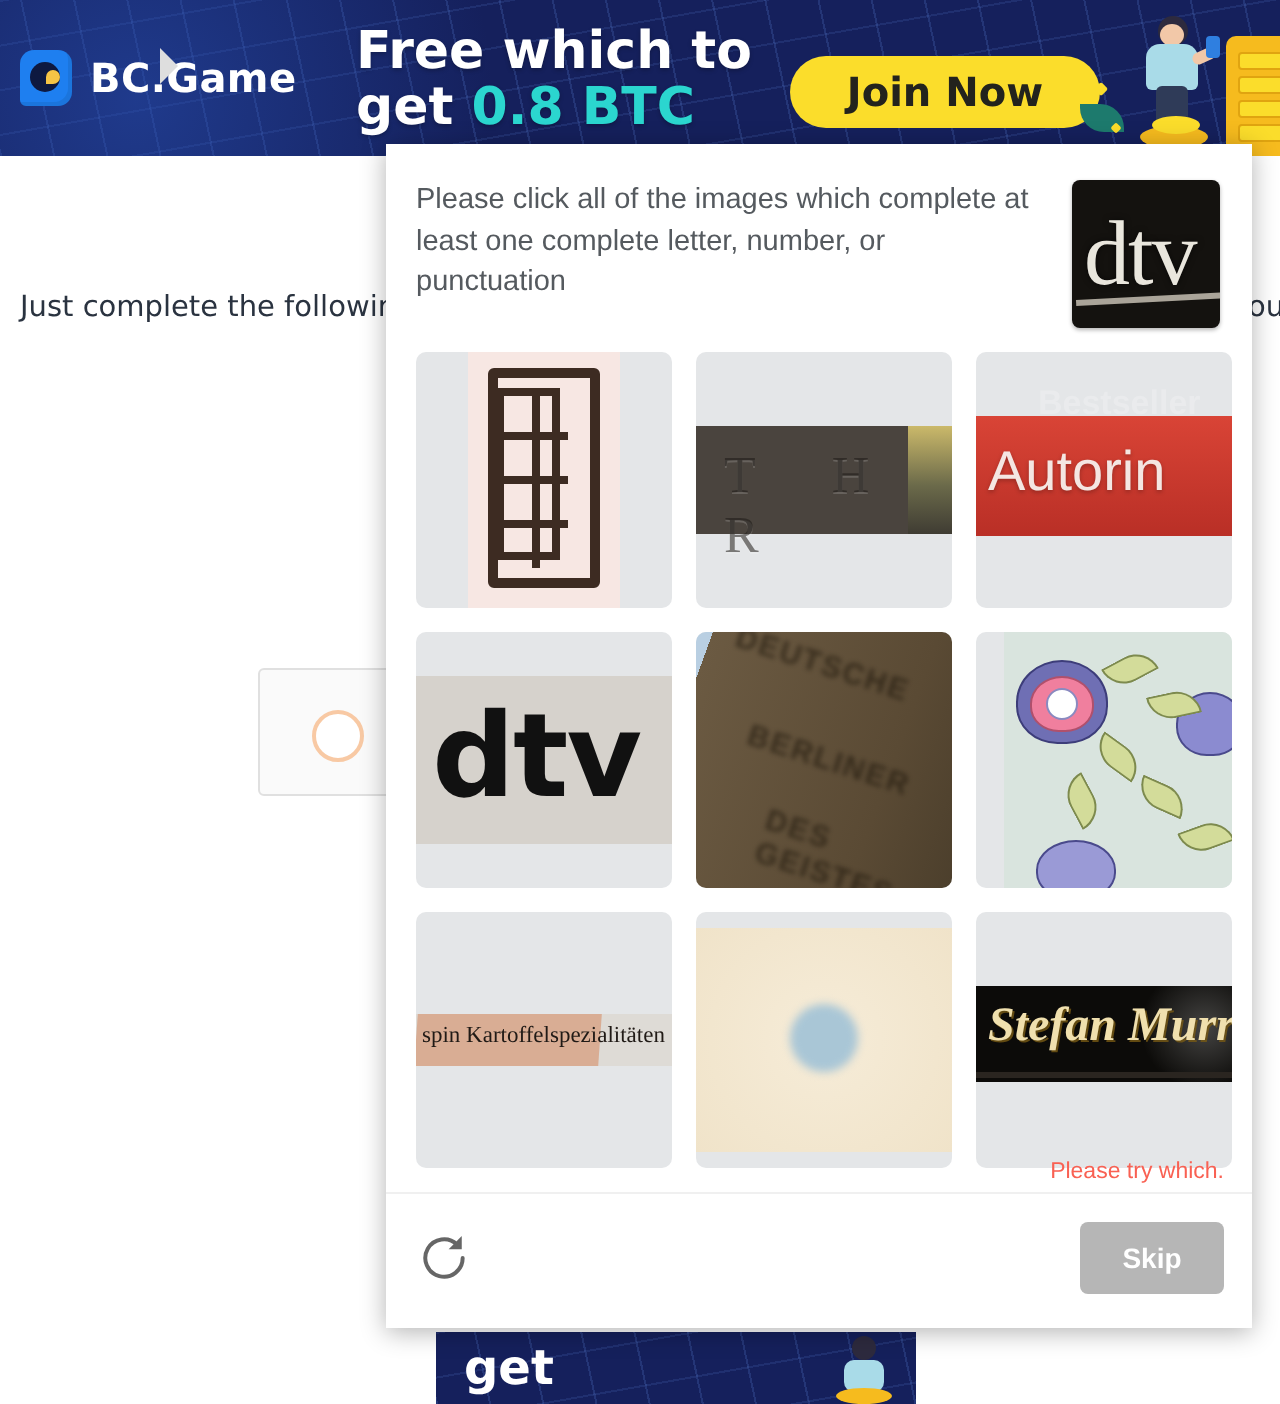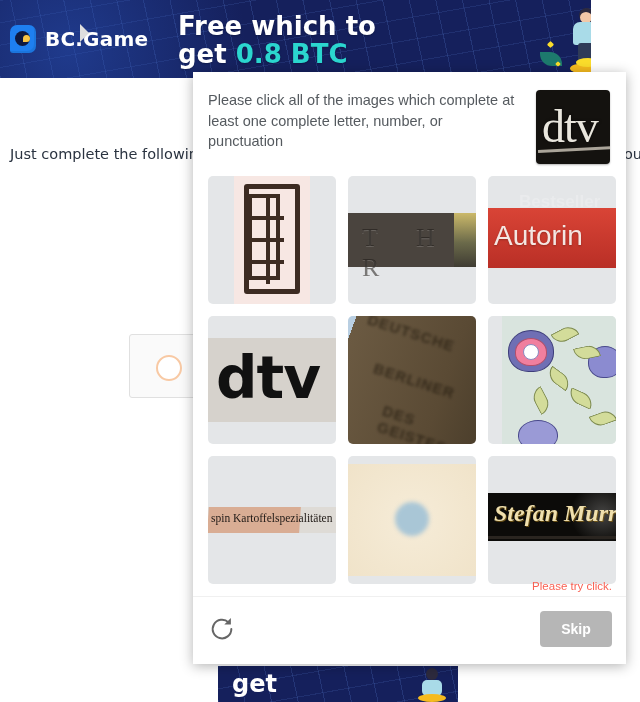--- a/index.html
+++ b/index.html
@@ -6,21 +6,21 @@
   html, body {
     width: 640px; height: 702px;
     overflow: hidden;
     background: #ffffff;
     font-family: "Liberation Sans", sans-serif;
   }
   #root { position: relative; width: 640px; height: 702px; background:#fff; }
 
   
   .ad-banner {
-    position: absolute; left: 0; top: 0; width: 591px; height: 78px;
+    position: absolute; left: 0; top: 0; width: 640px; height: 78px;
     background: #15205c;
     overflow: hidden;
     text-decoration: underline;
   }
   .ad-banner .grid-lines {
     position: absolute; inset: 0;
     background-image:
       repeating-linear-gradient(78deg, rgba(90,130,215,.22) 0 1px, transparent 1px 26px),
       repeating-linear-gradient(170deg, rgba(90,130,215,.16) 0 1px, transparent 1px 22px);
   }
@@ -332,20 +332,21 @@
     <div class="bc-logo-wrap">
       <div class="bc-mark"></div>
       <div class="bc-name">BC.Game</div>
     </div>
 
     <div class="ad-head">
       <div>Free which to</div>
       <div><span>get </span><span class="btc">0.8 BTC</span></div>
     </div>
 
+    <div class="join-btn">Join Now</div>
 
     <div class="ad-leaf"></div>
     <div class="ad-spark" style="left:548px; top:42px;"></div>
     <div class="ad-spark" style="left:556px; top:62px; width:4px; height:4px;"></div>
 
     <div class="ad-person">
       <div class="head"></div>
         <div class="face"></div>
         <div class="body"></div>
       <div class="arm"></div>
@@ -466,21 +467,21 @@
         <div class="t-stefan">
           <div class="tex"></div>
           <div class="word">Stefan Murr</div>
           <div class="bar"></div>
         </div>
       </div>
 
     </div>
 
     <div class="hc-footer">
-      <div class="hc-retry-msg">Please try click.</div>
+      <div class="hc-retry-msg">Please try which.</div>
 
       <div class="hc-refresh">
         <svg width="28" height="28" viewBox="0 0 24 24" fill="none" stroke="#666" stroke-width="1.7" stroke-linecap="round">
           <path d="M20 12a8 8 0 1 1-2.4-5.7"></path>
           <polygon points="19.6,2.6 19.6,8.2 14,8.2" fill="#666" stroke="none"></polygon>
         </svg>
       </div>
 
 
       <button class="hc-skip">Skip</button>

